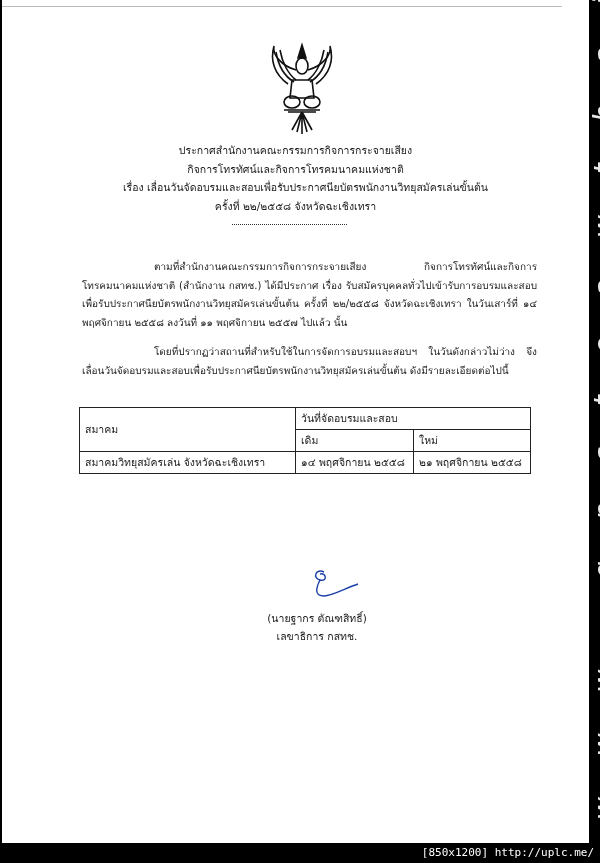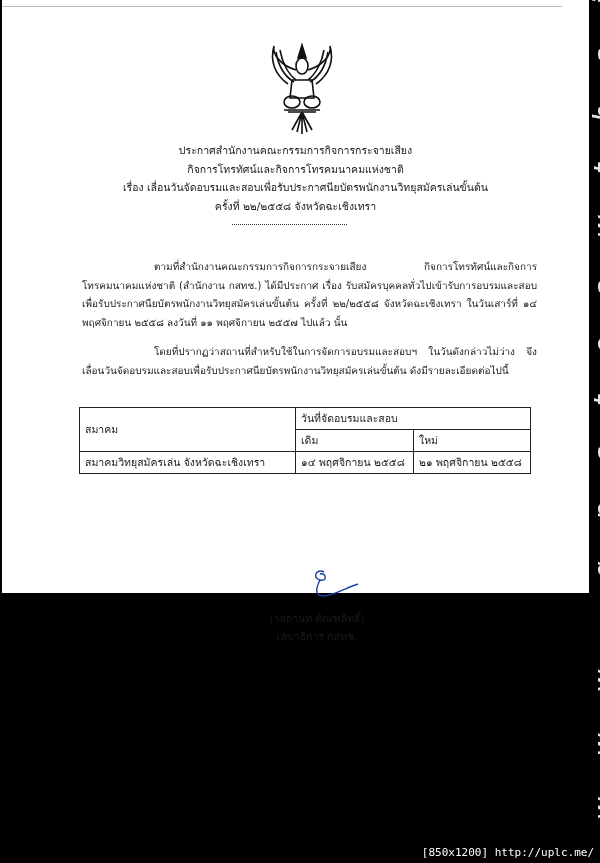--- a/index.html
+++ b/index.html
@@ -1,18 +1,18 @@
 <!DOCTYPE html>
 <html><head>
 <meta charset="utf-8">
 <style>
   html, body { margin:0; padding:0; }
   body { width:600px; height:863px; background:#000; position:relative; overflow:hidden;
          font-family: "DejaVu Sans", "Liberation Sans", sans-serif; color:#1a1a1a; }
-  .page { position:absolute; left:2px; top:0; width:587px; height:593px; background:#fff; }
+  .page { position:absolute; left:2px; top:0; width:587px; height:843px; background:#fff; }
   .topline { position:absolute; left:0; top:6px; width:560px; height:1px; background:#bbb; }
   .watermark { position:absolute; left:556px; top:40px; width:40px; height:780px; }
   .watermark span { position:absolute; left:0; top:0; transform-origin:0 0;
         transform: translate(30px, 780px) rotate(-90deg);
         font-family:"DejaVu Sans", sans-serif; font-style:italic; font-size:28px; letter-spacing:16px;
         color:#e6e6e6; white-space:nowrap; width:780px; }
   .garuda { position:absolute; left:260px; top:40px; width:80px; height:95px; }
   .heading { position:absolute; left:0; width:587px; text-align:center; font-size:10.5px; line-height:18px; }
   .dots { position:absolute; left:230px; top:224px; width:115px; border-top:1px dotted #333; }
   .para { position:absolute; left:80px; width:455px; font-size:10px; line-height:18.5px; text-align:justify; }
@@ -76,18 +76,18 @@
     </tr>
   </tbody>
     </table>
 
 
   <svg class="signature" viewBox="0 0 60 36">
     <path d="M22 6 C14 2 10 12 18 14 C26 16 24 6 18 8 M18 14 C14 22 12 30 22 30 C30 30 44 22 56 18" fill="none" stroke="#1b3fa8" stroke-width="1.4"></path>
   </svg>
 
   <div class="signer">
-    <div>(าสถานท ตัณฑสิทธิ์)</div>
+    <div>(นายฐากร ตัณฑสิทธิ์)</div>
     <div>เลขาธิการ กสทช.</div>
   </div>
 </div>
 
 <div class="footer">[850x1200] http://uplc.me/</div>
 
 </body></html>

